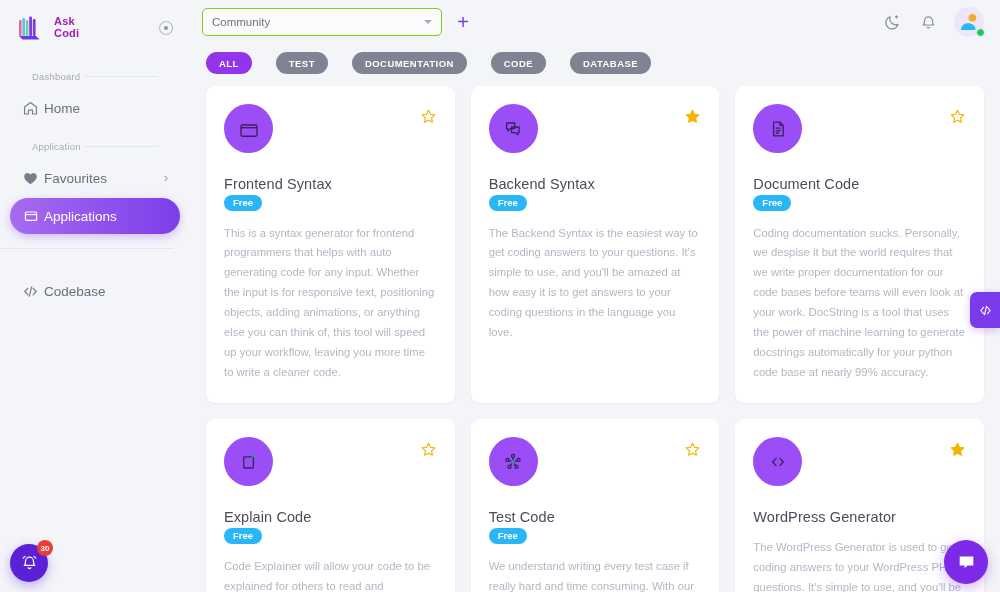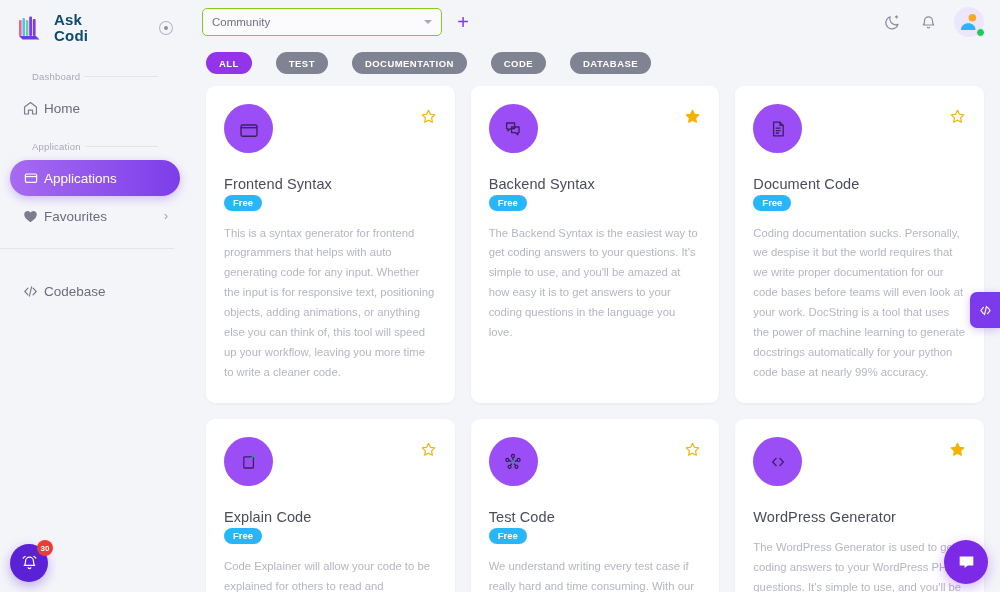--- a/index.html
+++ b/index.html
@@ -19,22 +19,22 @@
     position: relative;
     padding-top: 0;
   }
   .brand-row {
     display: flex; align-items: center;
     height: 56px; padding: 0 14px 0 16px;
     gap: 8px;
   }
   .brand-logo { width: 30px; height: 28px; flex: 0 0 30px; }
   .brand-name {
-    font-size: 15px; font-weight: 700; line-height: 1.05;
-    color: #0c4a6e; letter-spacing: .2px;
+    font-size: 11px; font-weight: 700; line-height: 1.05;
+    color: #a21caf; letter-spacing: .2px;
     white-space: pre-line;
   }
   .collapse-btn {
     margin-left: auto; width: 20px; height: 20px;
     display: flex; align-items: center; justify-content: center;
     cursor: pointer;
   }
 
   .sec-head {
     display: flex; align-items: center; gap: 4px;
@@ -229,38 +229,38 @@
         </svg>
       </span>
       <span>Home</span>
     </div>
 
     <div class="sec-head">
       <span class="lbl">Application</span>
       <span class="rule"></span>
     </div>
 
+    <div class="nav-item">
+      <span class="ic">
+        <svg viewBox="0 0 20 20" width="17" height="17">
+          <path d="M10 16.8 C10 16.8 2.6 12.4 2.6 7.7 C2.6 5.2 4.5 3.5 6.6 3.5 C8.1 3.5 9.4 4.4 10 5.5 C10.6 4.4 11.9 3.5 13.4 3.5 C15.5 3.5 17.4 5.2 17.4 7.7 C17.4 12.4 10 16.8 10 16.8 Z" fill="#7b7d8d"></path>
+        </svg>
+      </span>
+      <span>Favourites</span>
+      <span class="chev">›</span>
+    </div>
+
     <div class="nav-item active">
       <span class="ic">
         <svg viewBox="0 0 20 20" width="16" height="16" fill="none" stroke="#ffffff" stroke-width="1.5">
           <rect x="3" y="5" width="14" height="10.5" rx="1.6"></rect>
           <path d="M3 8.2 H17"></path>
         </svg>
       </span>
       <span>Applications</span>
-    </div>
-
-    <div class="nav-item">
-      <span class="ic">
-        <svg viewBox="0 0 20 20" width="17" height="17">
-          <path d="M10 16.8 C10 16.8 2.6 12.4 2.6 7.7 C2.6 5.2 4.5 3.5 6.6 3.5 C8.1 3.5 9.4 4.4 10 5.5 C10.6 4.4 11.9 3.5 13.4 3.5 C15.5 3.5 17.4 5.2 17.4 7.7 C17.4 12.4 10 16.8 10 16.8 Z" fill="#7b7d8d"></path>
-        </svg>
-      </span>
-      <span>Favourites</span>
-      <span class="chev">›</span>
     </div>
 
     <div class="side-divider"></div>
 
     <div class="nav-item" style="margin-top:24px;">
       <span class="ic">
         <svg viewBox="0 0 20 20" width="17" height="17" fill="none" stroke="#7b7d8d" stroke-width="1.4" stroke-linecap="round" stroke-linejoin="round">
           <path d="M7 6 L3.3 10 L7 14"></path>
           <path d="M13 6 L16.7 10 L13 14"></path>
           <path d="M11.3 4.6 L8.7 15.4"></path>

